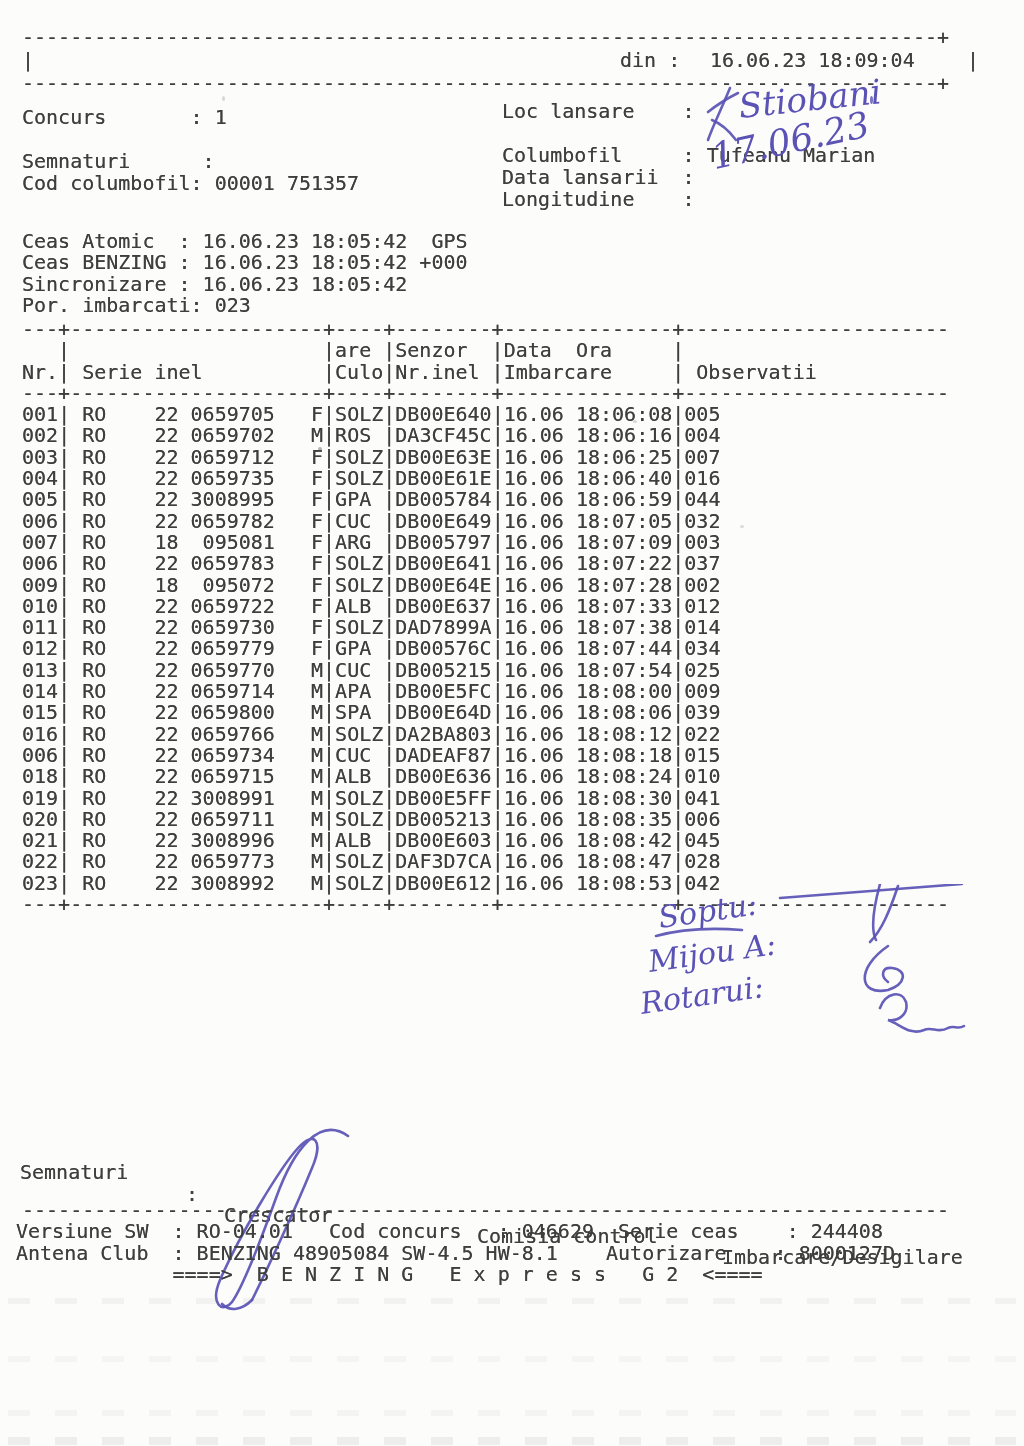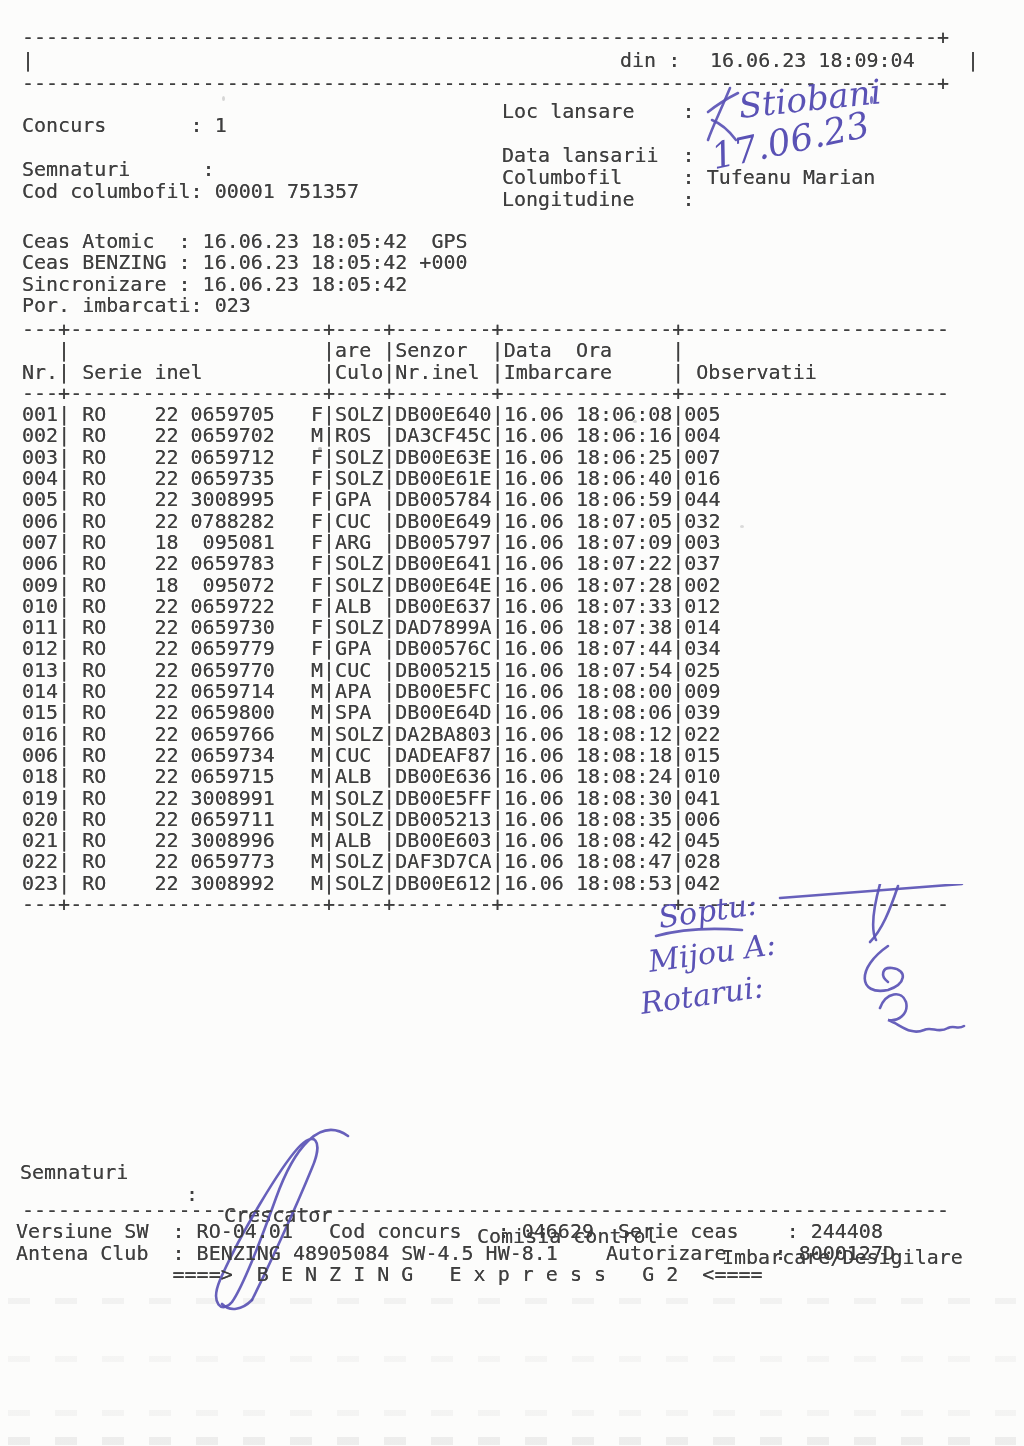--- a/index.html
+++ b/index.html
@@ -37,31 +37,31 @@
     <div class="ln">----------------------------------------------------------------------------+</div>
     <div class="ln titleline" style="height:23px">
       <span class="tspan" style="left:0">|</span>
       <span class="tspan" style="left:598px">din :</span>
       <span class="tspan" style="left:688px">16.06.23 18:09:04</span>
       <span class="tspan" style="left:945px">|</span>
     </div>
     <div class="ln">----------------------------------------------------------------------------+</div>
   </div>
 
-  <div class="abs" style="left:22px;top:114px;--lh:22px">
+  <div class="abs" style="left:22px;top:106px;--lh:22px">
       <div class="ln">Concurs       : 1</div>
       <div class="ln"></div>
       <div class="ln">Semnaturi      :</div>
       <div class="ln">Cod columbofil: 00001 751357</div>
     </div>
   <div class="abs" style="left:502px;top:100px;--lh:22px">
       <div class="ln">Loc lansare    :</div>
       <div class="ln"></div>
+      <div class="ln">Columbofil     : Tufeanu Marian</div>
       <div class="ln">Data lansarii  :</div>
-      <div class="ln">Columbofil     : Tufeanu Marian</div>
       <div class="ln">Longitudine    :</div>
     </div>
 
   <div class="abs" style="left:22px;top:231px;--lh:21.4px">
       <div class="ln">Ceas Atomic  : 16.06.23 18:05:42  GPS</div>
       <div class="ln">Ceas BENZING : 16.06.23 18:05:42 +000</div>
       <div class="ln">Sincronizare : 16.06.23 18:05:42</div>
       <div class="ln">Por. imbarcati: 023</div>
     </div>
 
@@ -69,21 +69,21 @@
     <div class="ln">---+---------------------+----+--------+--------------+----------------------</div>
     <div class="ln">   |                     |are |Senzor  |Data  Ora     |</div>
     <div class="ln">Nr.| Serie inel          |Culo|Nr.inel |Imbarcare     | Observatii</div>
     <div class="ln">---+---------------------+----+--------+--------------+----------------------</div>
     <div>
         <div class="ln"><span>001</span><span>|</span><span> RO    22 0659705   F</span><span>|</span><span>SOLZ</span><span>|</span><span>DB00E640</span><span>|</span><span>16.06 18:06:08</span><span>|</span><span>005</span></div>
         <div class="ln"><span>002</span><span>|</span><span> RO    22 0659702   M</span><span>|</span><span>ROS </span><span>|</span><span>DA3CF45C</span><span>|</span><span>16.06 18:06:16</span><span>|</span><span>004</span></div>
         <div class="ln"><span>003</span><span>|</span><span> RO    22 0659712   F</span><span>|</span><span>SOLZ</span><span>|</span><span>DB00E63E</span><span>|</span><span>16.06 18:06:25</span><span>|</span><span>007</span></div>
         <div class="ln"><span>004</span><span>|</span><span> RO    22 0659735   F</span><span>|</span><span>SOLZ</span><span>|</span><span>DB00E61E</span><span>|</span><span>16.06 18:06:40</span><span>|</span><span>016</span></div>
         <div class="ln"><span>005</span><span>|</span><span> RO    22 3008995   F</span><span>|</span><span>GPA </span><span>|</span><span>DB005784</span><span>|</span><span>16.06 18:06:59</span><span>|</span><span>044</span></div>
-        <div class="ln"><span>006</span><span>|</span><span> RO    22 0788282   F</span><span>|</span><span>CUC </span><span>|</span><span>DB00E649</span><span>|</span><span>16.06 18:07:05</span><span>|</span><span>032</span></div>
+        <div class="ln"><span>006</span><span>|</span><span> RO    22 0659782   F</span><span>|</span><span>CUC </span><span>|</span><span>DB00E649</span><span>|</span><span>16.06 18:07:05</span><span>|</span><span>032</span></div>
         <div class="ln"><span>007</span><span>|</span><span> RO    18  095081   F</span><span>|</span><span>ARG </span><span>|</span><span>DB005797</span><span>|</span><span>16.06 18:07:09</span><span>|</span><span>003</span></div>
         <div class="ln"><span>006</span><span>|</span><span> RO    22 0659783   F</span><span>|</span><span>SOLZ</span><span>|</span><span>DB00E641</span><span>|</span><span>16.06 18:07:22</span><span>|</span><span>037</span></div>
         <div class="ln"><span>009</span><span>|</span><span> RO    18  095072   F</span><span>|</span><span>SOLZ</span><span>|</span><span>DB00E64E</span><span>|</span><span>16.06 18:07:28</span><span>|</span><span>002</span></div>
         <div class="ln"><span>010</span><span>|</span><span> RO    22 0659722   F</span><span>|</span><span>ALB </span><span>|</span><span>DB00E637</span><span>|</span><span>16.06 18:07:33</span><span>|</span><span>012</span></div>
         <div class="ln"><span>011</span><span>|</span><span> RO    22 0659730   F</span><span>|</span><span>SOLZ</span><span>|</span><span>DAD7899A</span><span>|</span><span>16.06 18:07:38</span><span>|</span><span>014</span></div>
         <div class="ln"><span>012</span><span>|</span><span> RO    22 0659779   F</span><span>|</span><span>GPA </span><span>|</span><span>DB00576C</span><span>|</span><span>16.06 18:07:44</span><span>|</span><span>034</span></div>
         <div class="ln"><span>013</span><span>|</span><span> RO    22 0659770   M</span><span>|</span><span>CUC </span><span>|</span><span>DB005215</span><span>|</span><span>16.06 18:07:54</span><span>|</span><span>025</span></div>
         <div class="ln"><span>014</span><span>|</span><span> RO    22 0659714   M</span><span>|</span><span>APA </span><span>|</span><span>DB00E5FC</span><span>|</span><span>16.06 18:08:00</span><span>|</span><span>009</span></div>
         <div class="ln"><span>015</span><span>|</span><span> RO    22 0659800   M</span><span>|</span><span>SPA </span><span>|</span><span>DB00E64D</span><span>|</span><span>16.06 18:08:06</span><span>|</span><span>039</span></div>
         <div class="ln"><span>016</span><span>|</span><span> RO    22 0659766   M</span><span>|</span><span>SOLZ</span><span>|</span><span>DA2BA803</span><span>|</span><span>16.06 18:08:12</span><span>|</span><span>022</span></div>

